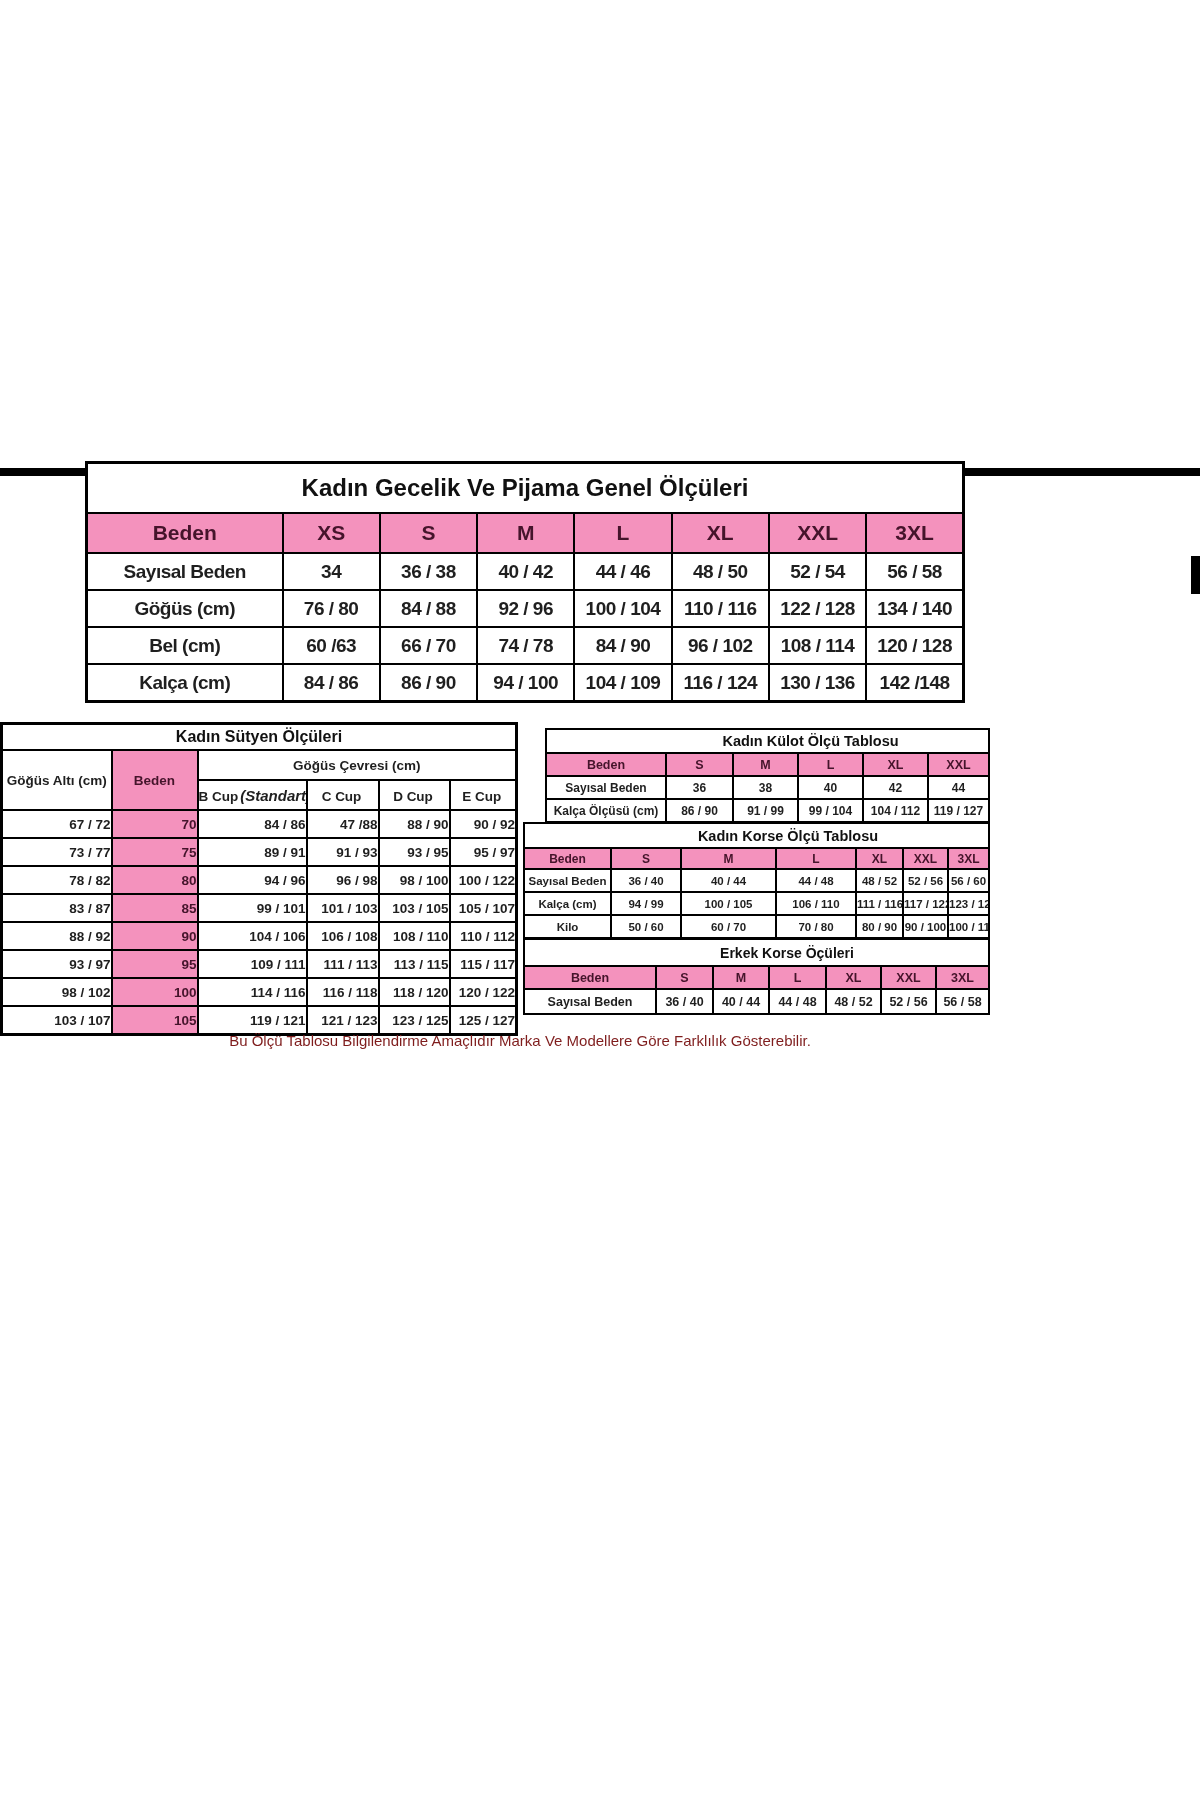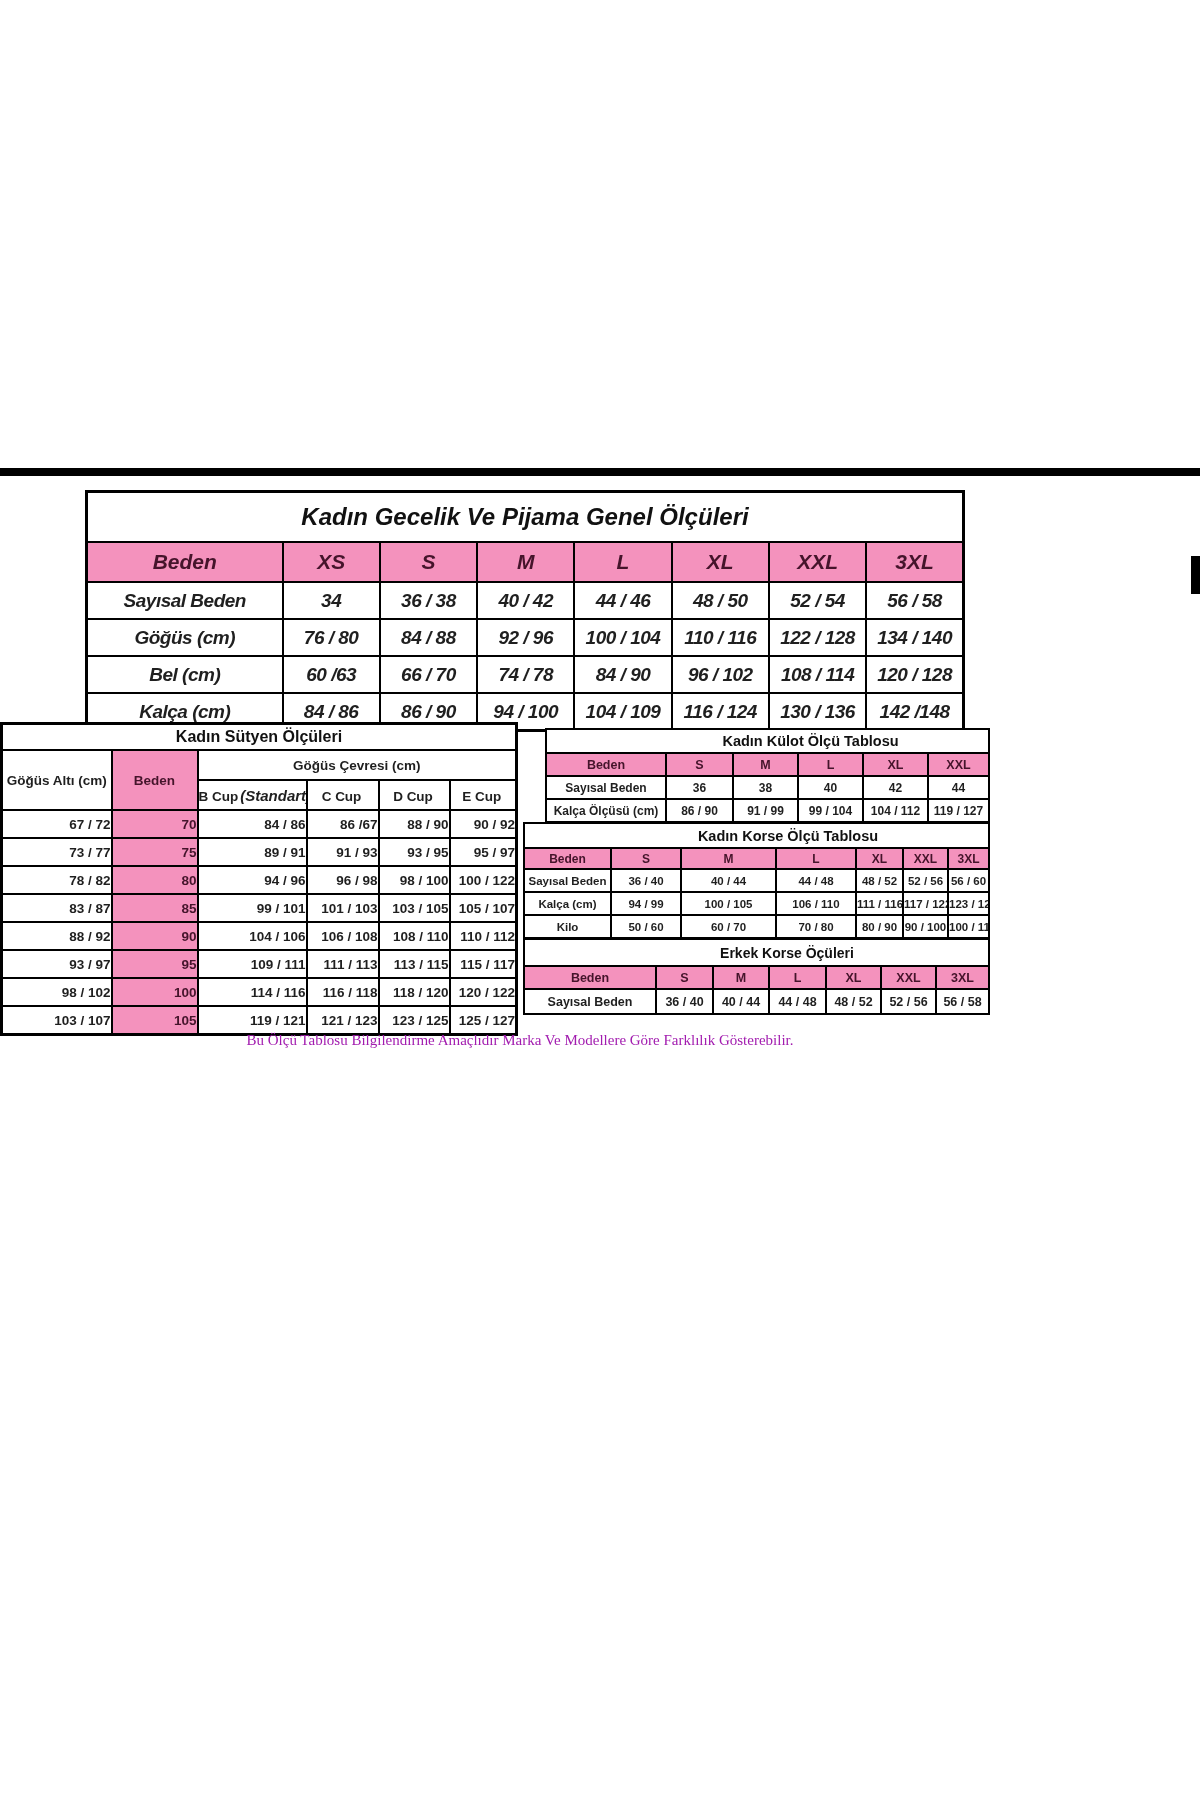--- a/index.html
+++ b/index.html
@@ -10,21 +10,21 @@
   .edge-mark{position:absolute;top:556px;right:0;width:9px;height:38px;background:var(--ink,#000);}
 
   table{position:absolute;border-collapse:collapse;table-layout:fixed;background:#fff;}
   td,th{border:2px solid var(--ink,#000);text-align:center;vertical-align:middle;
         font-weight:bold;color:var(--text,#1f1f1f);padding:0;overflow:hidden;white-space:nowrap;}
   .title-row td{background:#fff;color:#111;}
   .pinkbg{background:var(--header_pink,#f492bd);color:var(--pink_text,#45142b);}
   tr[data-cols] th{background:var(--header_pink,#f492bd);color:var(--pink_text,#45142b);}
 
   
-  .t-gecelik{left:85px;top:490px;width:880px;border:3px solid var(--ink,#000);font-style:italic;}
+  .t-gecelik{left:85px;top:461px;width:880px;border:3px solid var(--ink,#000);}
   .t-gecelik .title-row td{height:48px;font-size:24px;}
   .t-gecelik tr[data-cols] th{height:38px;font-size:21px;}
   .t-gecelik tbody[data-rows] td{height:35px;font-size:19px;letter-spacing:-0.5px;}
 
   
   .t-sutyen{left:0px;top:722px;width:518px;border:3px solid var(--ink,#000);}
   .t-sutyen .title-row td{height:24px;font-size:16px;}
   .t-sutyen .hdr td{height:28px;font-size:13.5px;margin-top:19px;}
   .t-sutyen .cup-note{font-size:15px;margin-left:2px;font-style:italic;}
   .t-sutyen tbody[data-rows] td{height:26px;font-size:13.5px;text-align:right;}
@@ -42,21 +42,21 @@
   .t-korse tr[data-cols] th{height:19px;font-size:12px;}
   .t-korse tbody[data-rows] td{height:21px;font-size:11.5px;}
 
   
   .t-erkek{left:523px;top:938px;width:467px;border:2px solid var(--ink,#000);}
   .t-erkek .title-row td{height:25px;font-size:14px;padding-left:61px;}
   .t-erkek tr[data-cols] th{height:21px;font-size:12.5px;}
   .t-erkek tbody[data-rows] td{height:23px;font-size:12.5px;}
 
   .footer-note{position:absolute;top:1032px;left:0;width:1040px;text-align:center;
-    font-family:Liberation Serif, serif;font-size:15px;color:#a21caf;}
+    font-family:Liberation Sans, sans-serif;font-size:15px;color:#7f1d1d;}
 </style>
 </head>
 <body>
 
 <div class="page">
 
   <div class="divider"></div>
   <div class="edge-mark"></div>
 
   <table class="t-gecelik">
@@ -152,21 +152,21 @@
         <td><span>C Cup</span><span class="cup-note"></span></td>
         <td><span>D Cup</span><span class="cup-note"></span></td>
         <td><span>E Cup</span><span class="cup-note"></span></td>
       </tr>
     </tbody>
     <tbody data-rows="tables.sutyen.rows">
         <tr>
           <td>67 / 72</td>
           <td>70</td>
           <td>84 / 86</td>
-          <td>86 /67</td>
+          <td>47 /88</td>
           <td>88 / 90</td>
           <td>90 / 92</td>
         </tr>
         <tr>
           <td>73 / 77</td>
           <td>75</td>
           <td>89 / 91</td>
           <td>91 / 93</td>
           <td>93 / 95</td>
           <td>95 / 97</td>

